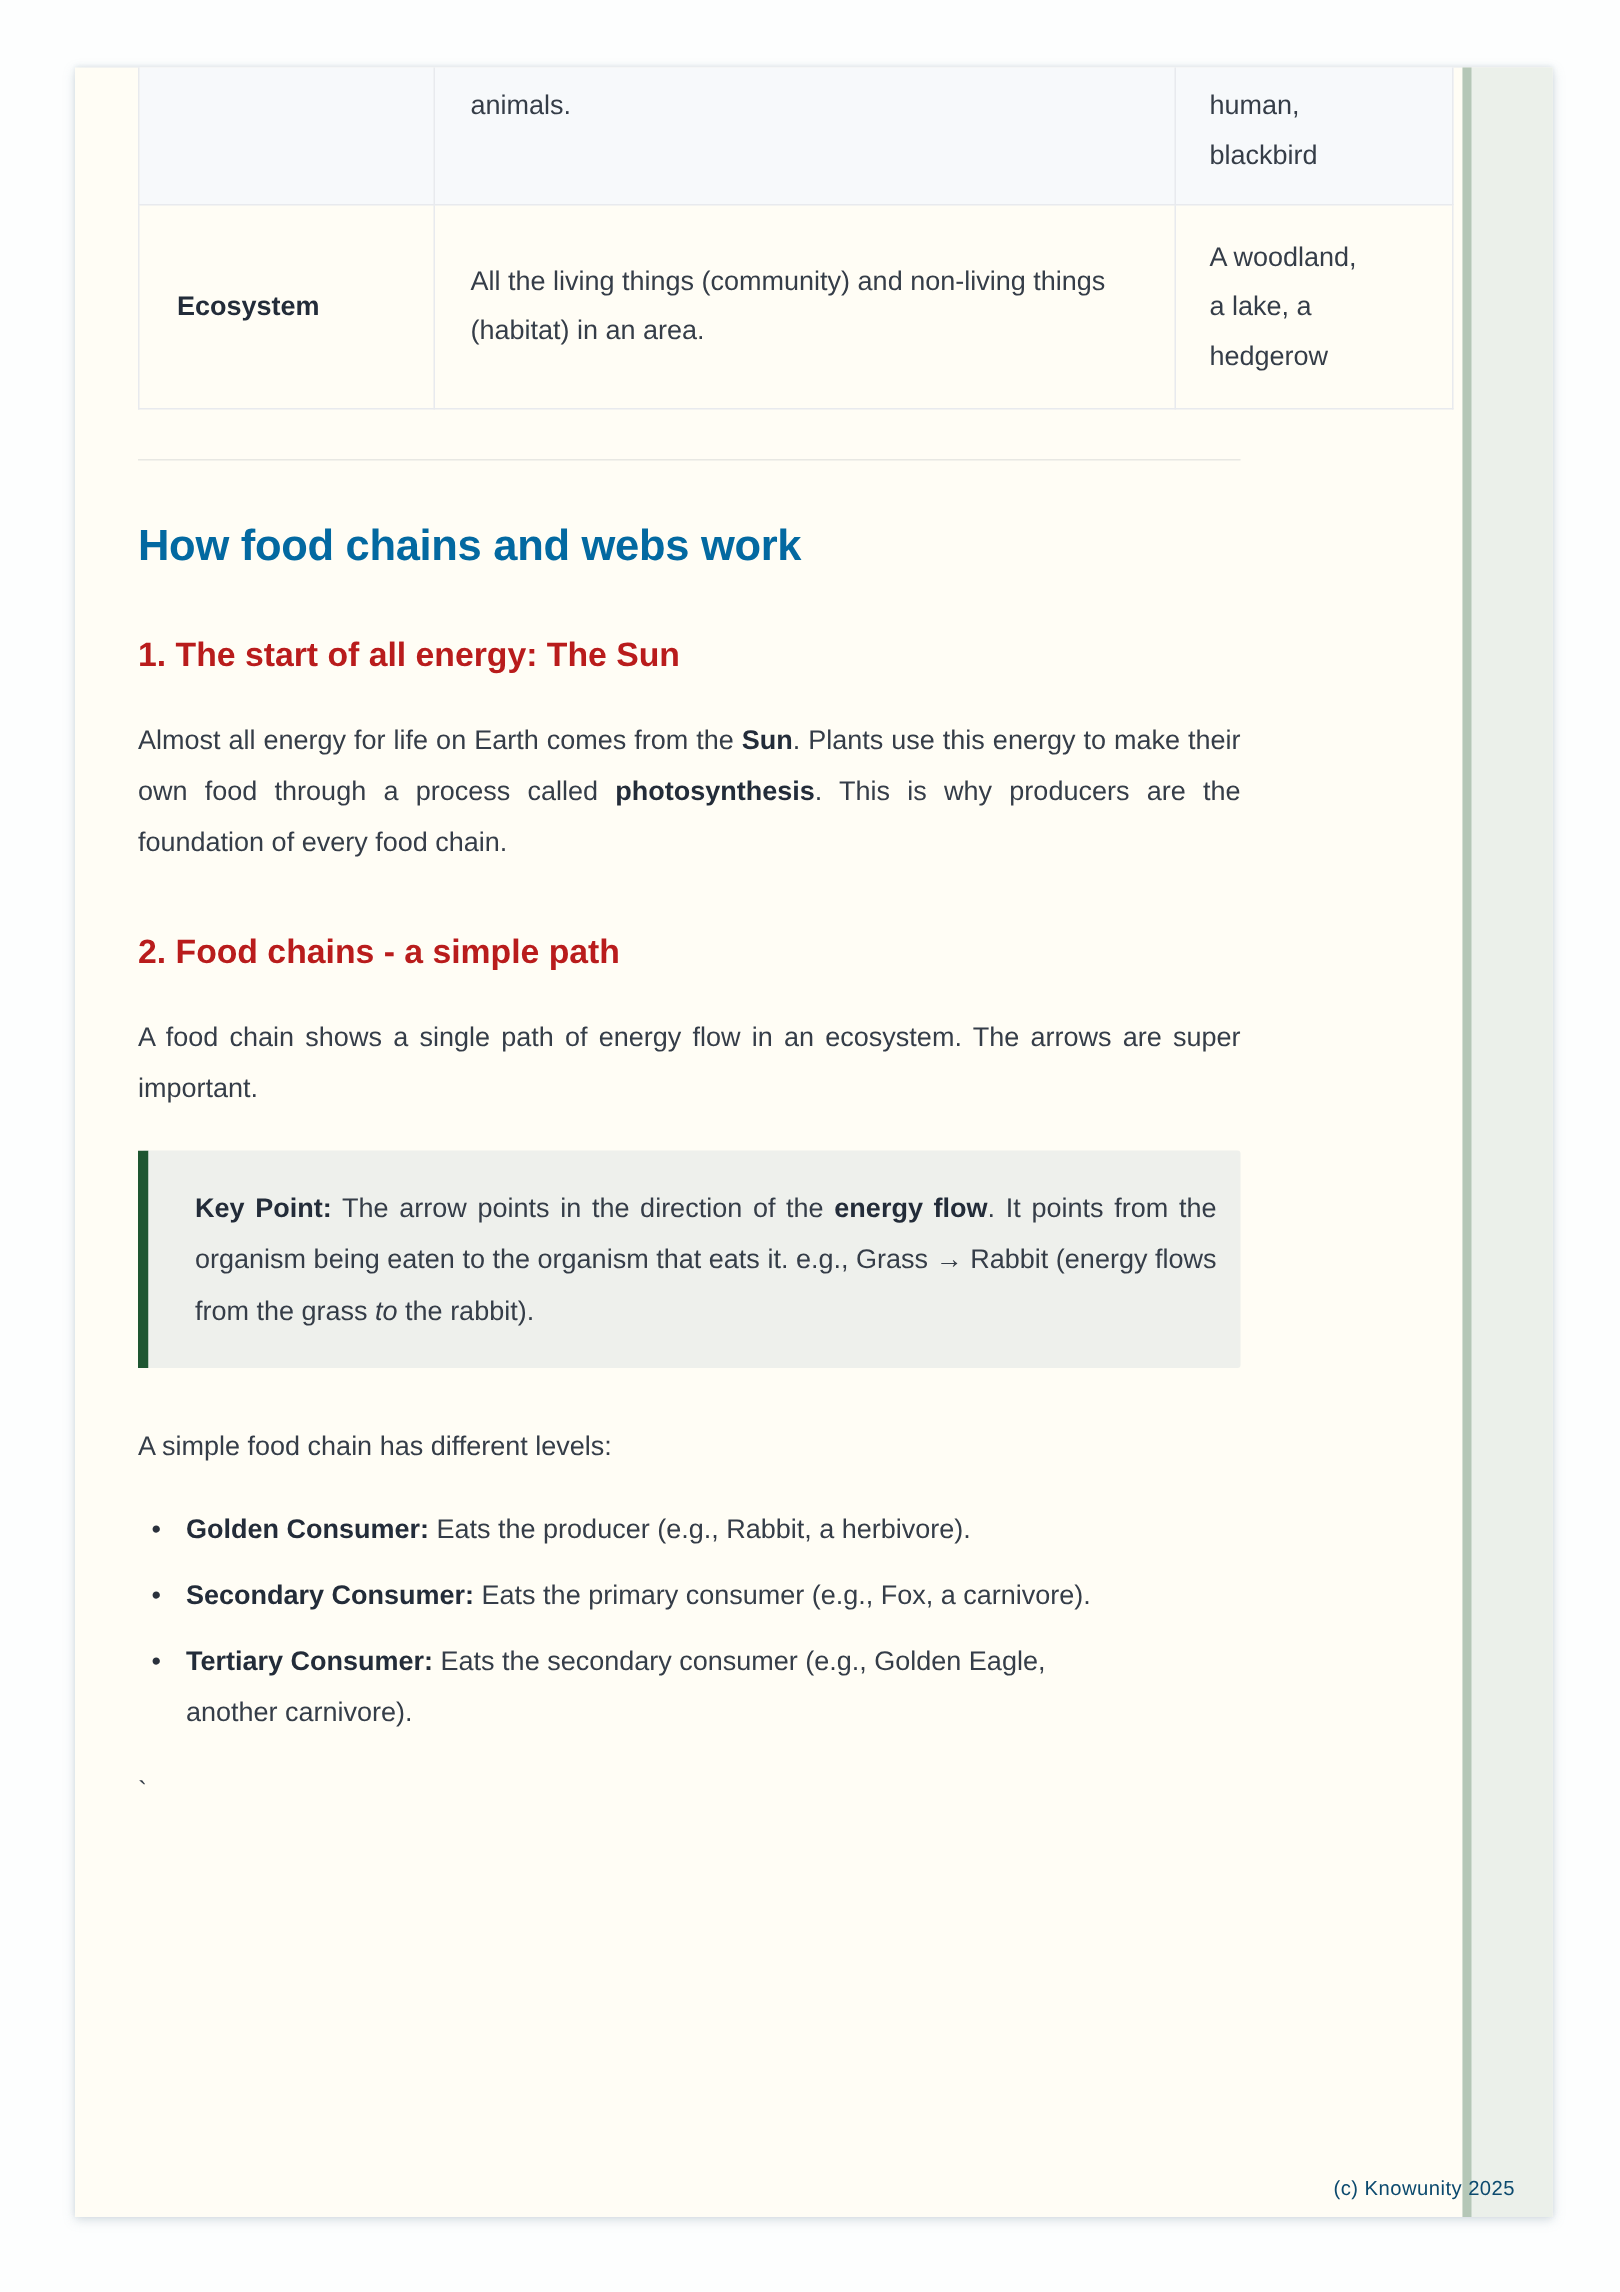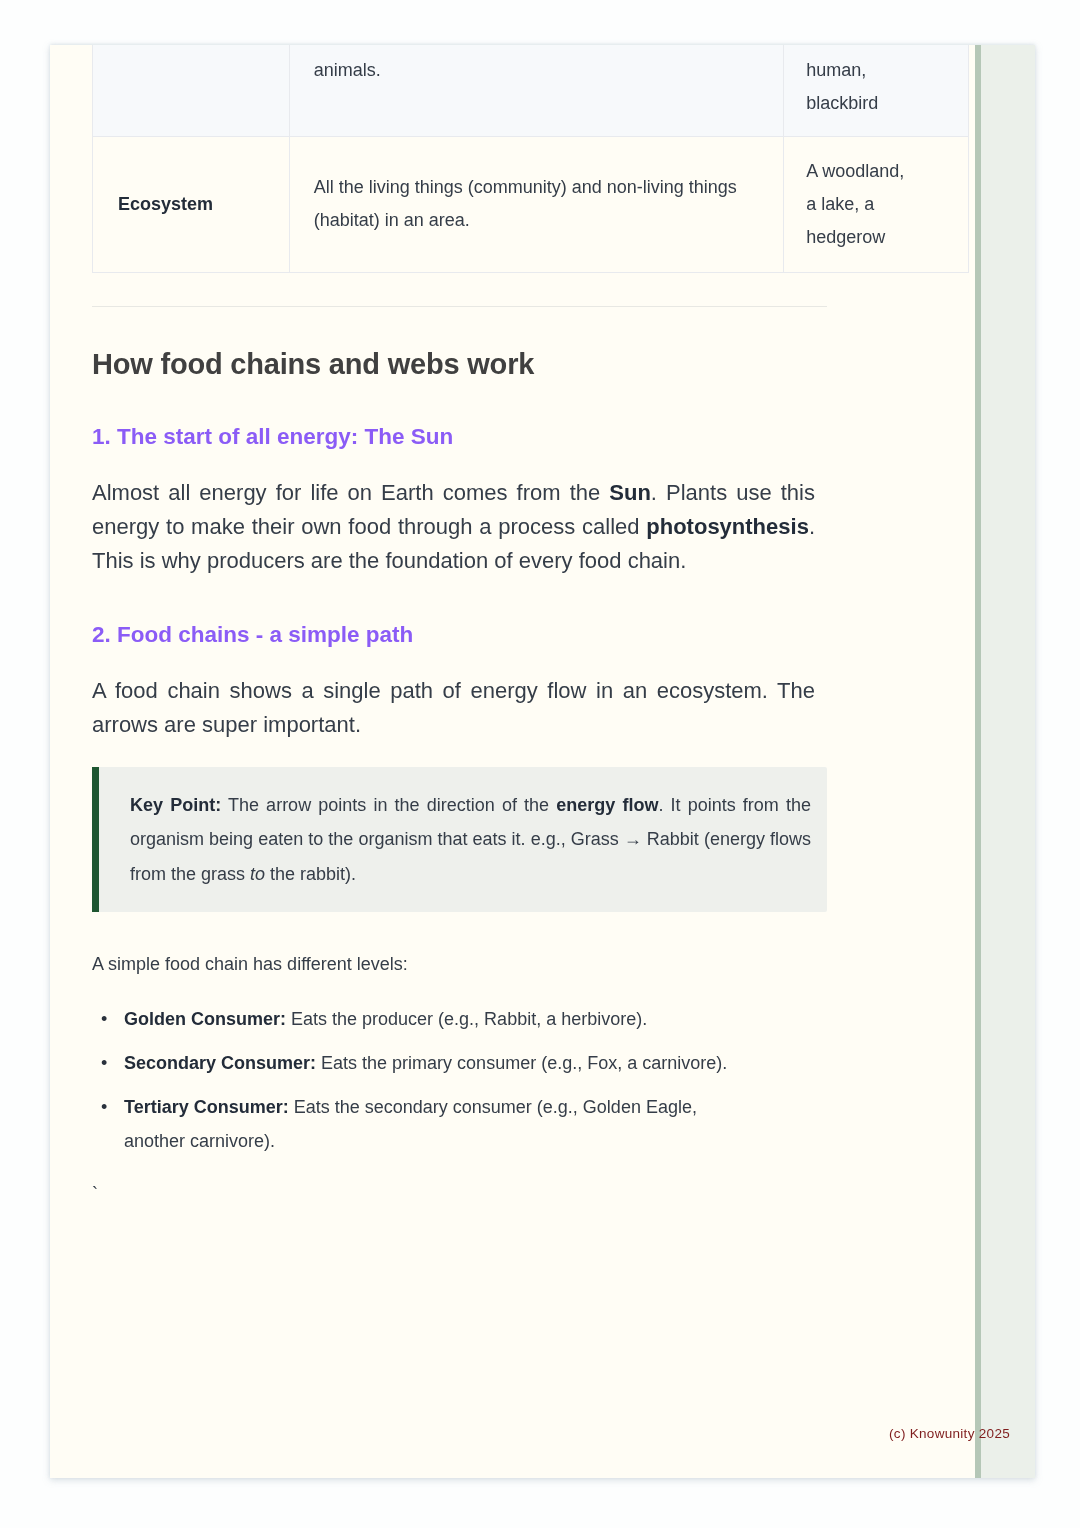--- a/index.html
+++ b/index.html
@@ -74,34 +74,34 @@
   .divider {
     border: none;
     border-top: 1px solid #e8e8e3;
     margin: 33px 0 0 0;
   }
   h1.main-heading {
     margin: 37px 0 0 0;
     font-size: 29px;
     line-height: 40px;
     font-weight: 700;
-    color: #404040;
+    color: #0369a1;
     letter-spacing: -0.2px;
   }
   h2.sub-heading {
     margin: 38px 0 0 0;
     font-size: 22.5px;
     line-height: 30px;
     font-weight: 700;
-    color: #8b5cf6;
+    color: #b91c1c;
   }
   h2.sub-heading.second { margin-top: 42px; }
   p.body-para {
-    margin: 24px 12px 0 0;
-    font-size: 22px;
+    margin: 24px 0 0 0;
+    font-size: 18px;
     line-height: 34px;
     text-align: justify;
   }
   p.body-para b, .keypoint b, .bullet-label { color: #232c39; }
   
   .keypoint {
     margin-top: 25px;
     background: #eef0ec;
     border-left: 7px solid #1e5631;
     padding: 21px 16px 21px 31px;
@@ -138,23 +138,23 @@
   }
   .second-line { display: block; }
   .stray-char {
     margin-top: 26px;
     font-size: 18px;
     line-height: 20px;
     color: #353d48;
   }
   .page-footer {
     position: absolute;
-    right: 25px; bottom: 37px;
+    right: 25px; bottom: 12px;
     font-size: 13.5px;
-    color: #7f1d1d;
+    color: #0c4a6e;
     z-index: 3;
     letter-spacing: 0.3px;
   }
 </style>
 </head>
 <body>
 
 <div class="page">
   <div class="stripe"></div>
 

